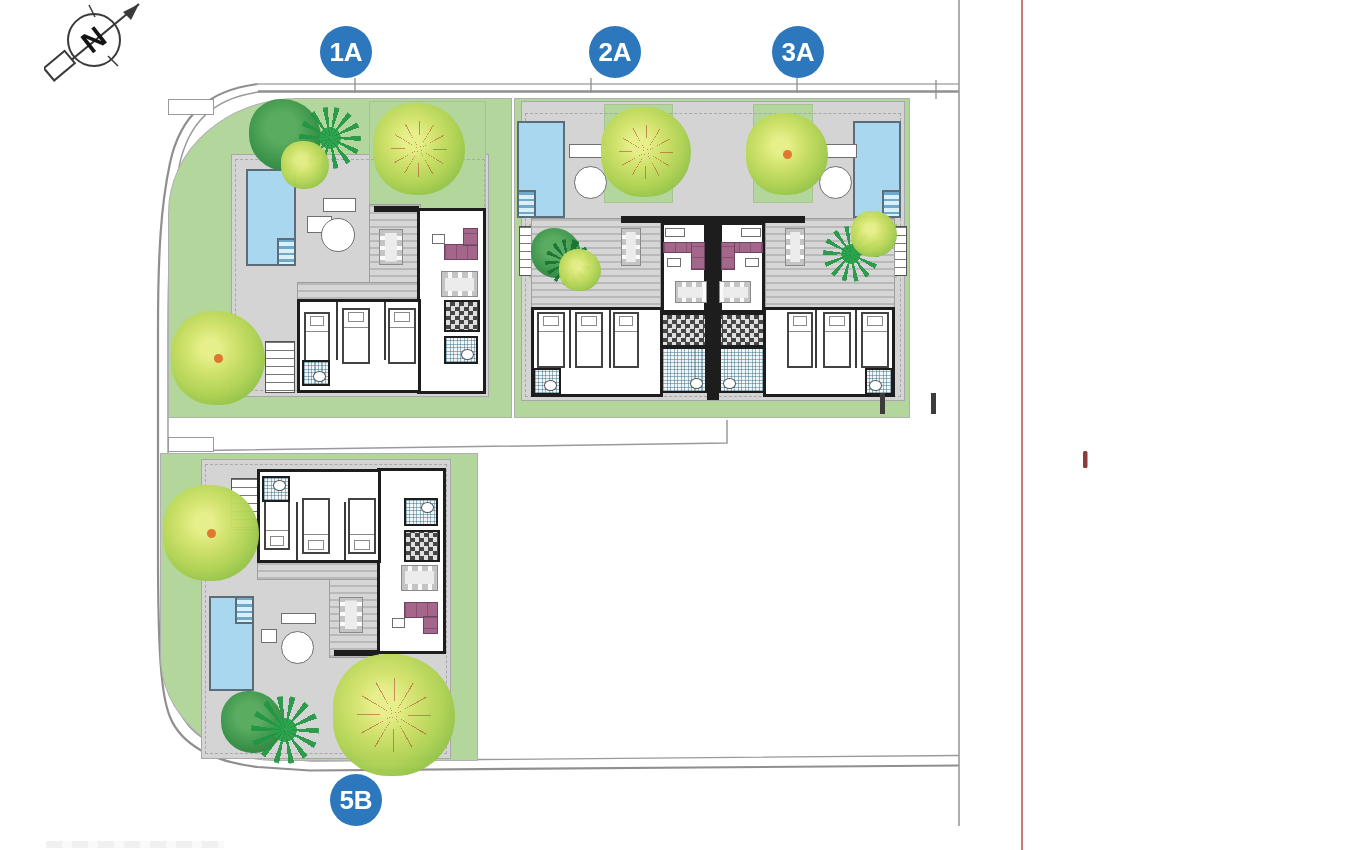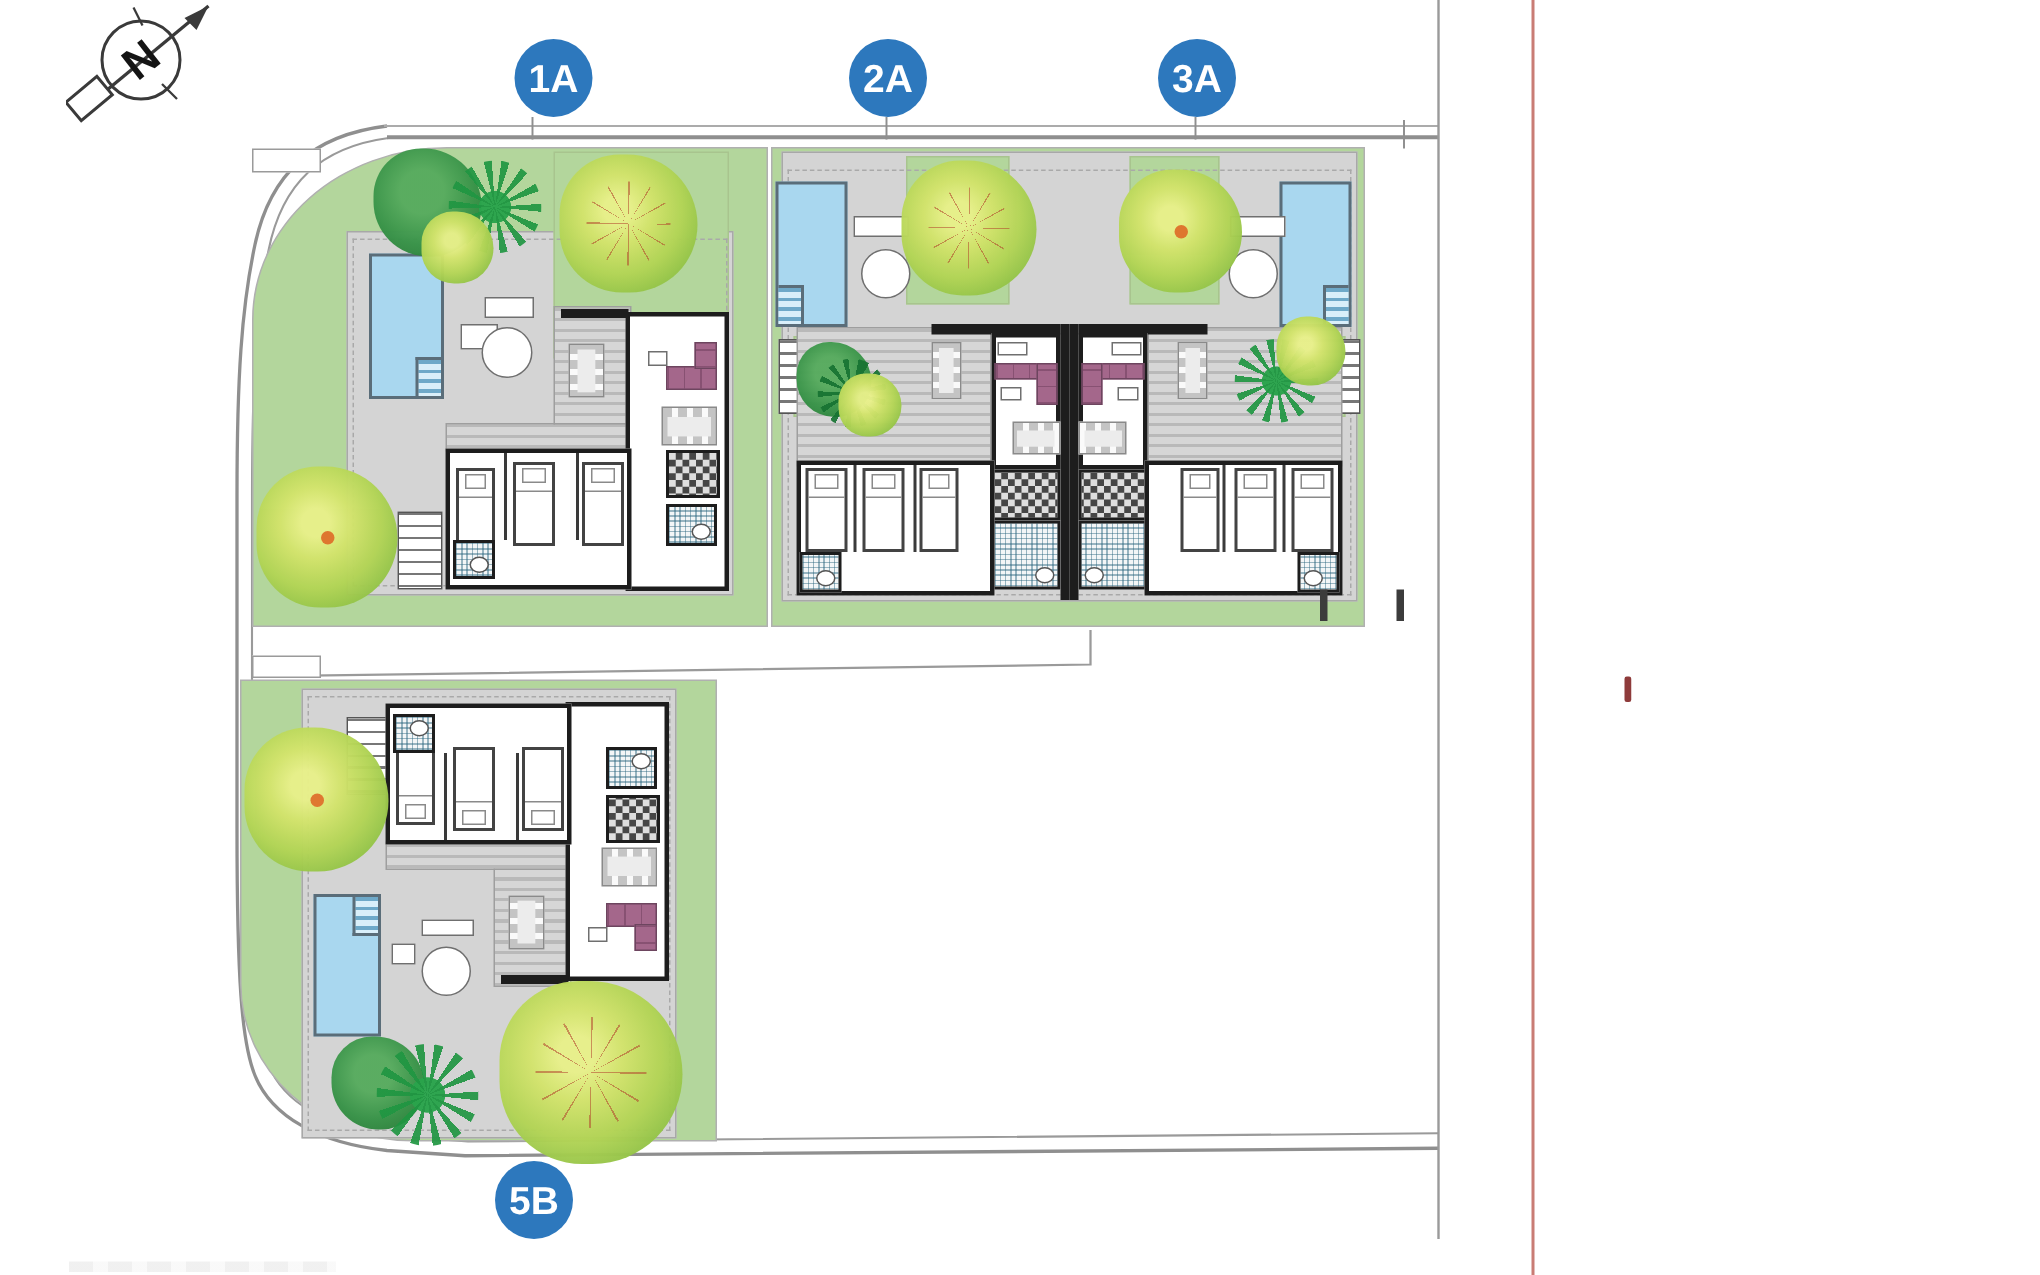--- a/index.html
+++ b/index.html
@@ -267,19 +267,19 @@
     <div class="tree t-dark" style="left:60px;top:237px;width:62px;height:62px;"></div>
     <div class="tree t-palm" style="left:90px;top:242px;width:68px;height:68px;"></div>
     <div class="tree t-yellow t-twig" style="left:172px;top:200px;width:122px;height:122px;"></div>
   </div>
 
   <div class="entry" style="left:168px;top:99px;width:46px;height:16px;"></div>
   <div class="entry" style="left:168px;top:437px;width:46px;height:15px;"></div>
   <div class="post" style="left:880px;top:393px;width:5px;height:21px;"></div>
   <div class="post" style="left:931px;top:393px;width:5px;height:21px;"></div>
 
-  <div class="badge" style="left:343px;top:26px;">1A</div>
-  <div class="badge" style="left:566px;top:26px;text-align:right;">2A</div>
+  <div class="badge" style="left:320px;top:26px;">1A</div>
+  <div class="badge" style="left:589px;top:26px;text-align:right;">2A</div>
   <div class="badge" style="left:772px;top:26px;">3A</div>
   <div class="badge" style="left:330px;top:774px;">5B</div>
 
   <div class="watermark"></div>
 </div>
 
 </body></html>

